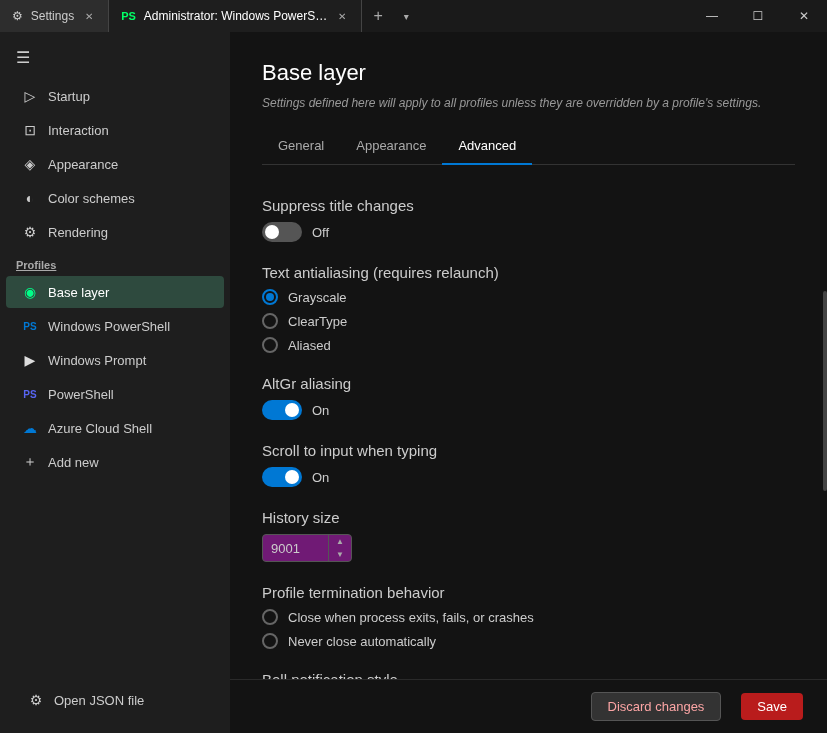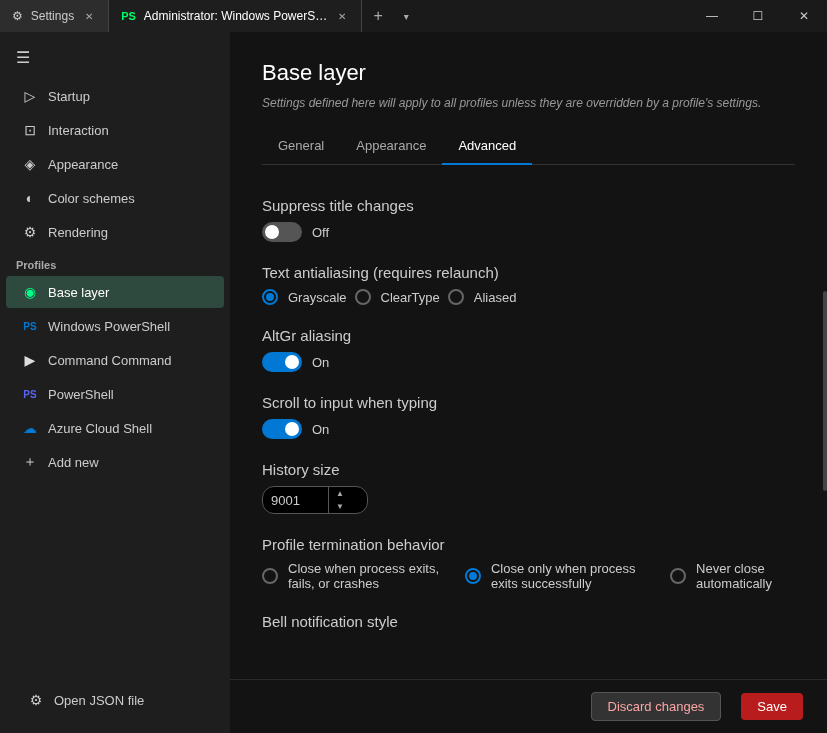--- a/index.html
+++ b/index.html
@@ -107,20 +107,21 @@
       font-size: 14px;
       flex-shrink: 0;
     }
     .sidebar-section-label {
       padding: 10px 16px 4px;
       font-size: 11px;
       font-weight: 700;
       color: #aaa;
       text-transform: none;
       letter-spacing: 0;
+      text-decoration: underline;
     }
     .sidebar-bottom {
       margin-top: auto;
       padding: 8px 6px;
     }
 
     
     .content {
       flex: 1;
       background: #131313;
@@ -203,20 +204,21 @@
     .toggle.off .toggle-knob { left: 3px; }
     .toggle.on .toggle-knob { left: 23px; }
     .toggle-text {
       font-size: 13px;
       color: #ccc;
     }
 
     
     .radio-group {
       display: flex;
+      flex-direction: column;
       gap: 8px;
       margin-top: 4px;
     }
     .radio-row {
       display: flex;
       align-items: center;
       gap: 10px;
       cursor: pointer;
     }
     .radio-circle {
@@ -242,23 +244,23 @@
     .radio-label {
       font-size: 13px;
       color: #ccc;
     }
 
     
     .number-input {
       display: flex;
       align-items: center;
       border: 1px solid #555;
-      border-radius: 12px;
-      background: #000000;
-      width: 106px;
+      border-radius: 4px;
+      background: #701a75;
+      width: 90px;
       overflow: hidden;
     }
     .number-input input {
       background: transparent;
       border: none;
       outline: none;
       color: #ccc;
       font-size: 13px;
       padding: 5px 8px;
       width: 65px;
@@ -373,21 +375,21 @@
     <div class="sidebar-item active">
       <span class="icon" style="color:#0f8;">◉</span>
       <span>Base layer</span>
     </div>
     <div class="sidebar-item">
       <span class="icon" style="color:#0078d4; font-size:10px; font-weight:bold;">PS</span>
       <span>Windows PowerShell</span>
     </div>
     <div class="sidebar-item">
       <span class="icon" style="color:#ddd;">▶</span>
-      <span>Command Command</span>
+      <span>Windows Prompt</span>
     </div>
     <div class="sidebar-item">
       <span class="icon" style="color:#5865f2; font-size:10px; font-weight:bold;">PS</span>
       <span>PowerShell</span>
     </div>
     <div class="sidebar-item">
       <span class="icon" style="color:#0078d4;">☁</span>
       <span>Azure Cloud Shell</span>
     </div>
 
@@ -478,24 +480,20 @@
       </div>
 
       <div class="setting-section">
         <div class="setting-label">Profile termination behavior</div>
         <div class="radio-group">
           <div class="radio-row">
             <div class="radio-circle"></div>
             <span class="radio-label">Close when process exits, fails, or crashes</span>
           </div>
           <div class="radio-row">
-            <div class="radio-circle selected"></div>
-            <span class="radio-label">Close only when process exits successfully</span>
-          </div>
-          <div class="radio-row">
             <div class="radio-circle"></div>
             <span class="radio-label">Never close automatically</span>
           </div>
         </div>
       </div>
 
       <div class="setting-section">
         <div class="setting-label">Bell notification style</div>
 
       </div>

